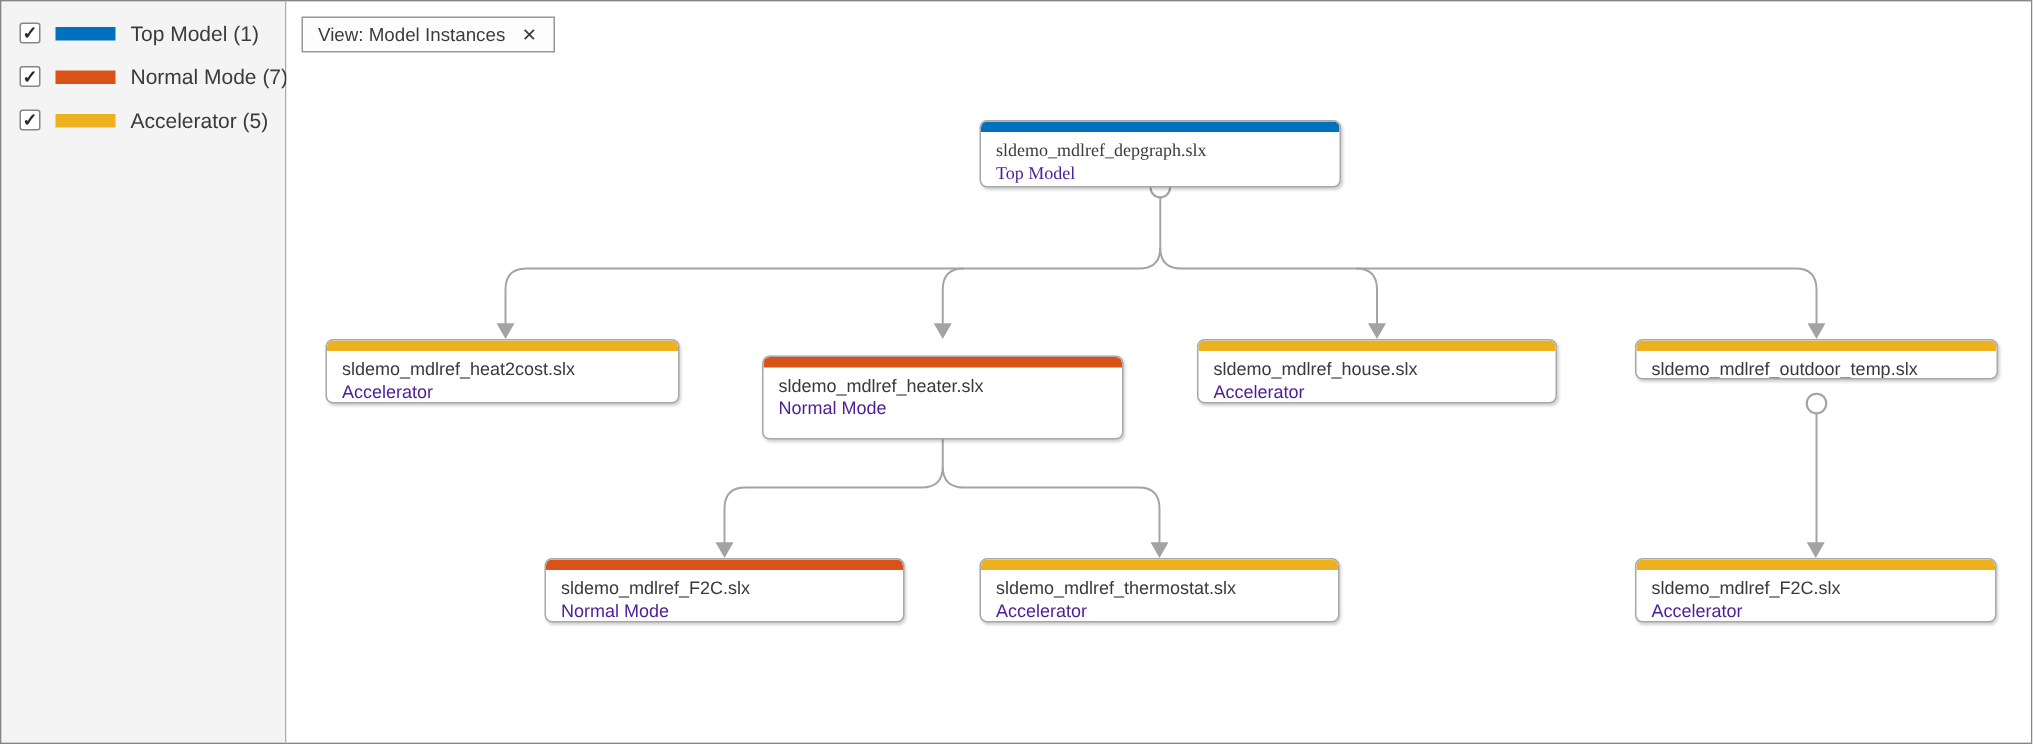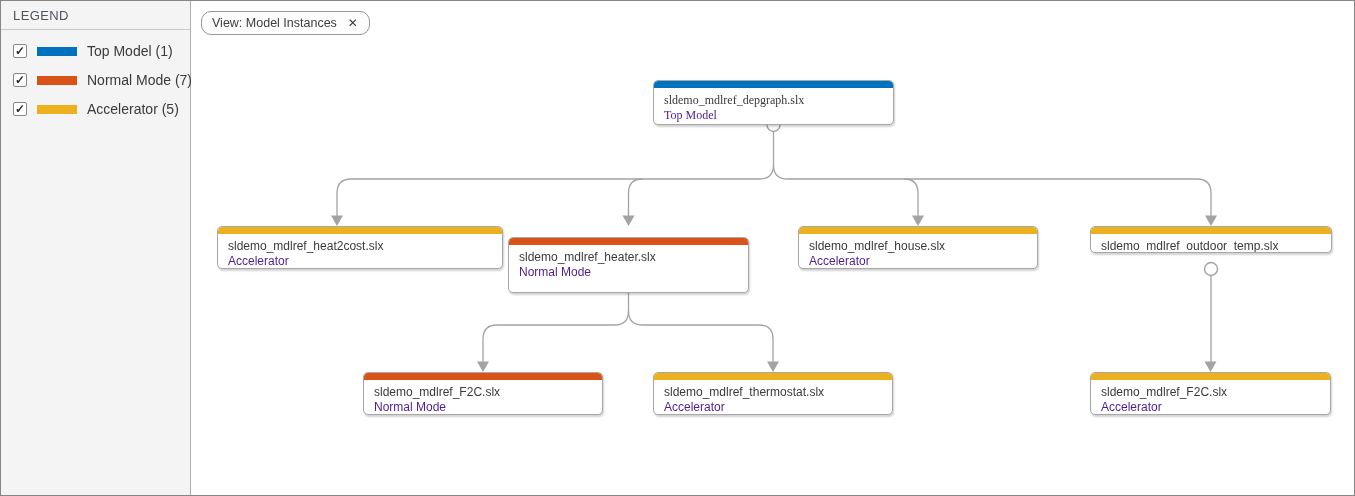--- a/index.html
+++ b/index.html
@@ -63,21 +63,21 @@
     position: relative;
     background: #ffffff;
   }
   .chip {
     position: absolute;
     left: 10px; top: 10px;
     display: inline-flex;
     align-items: center;
     padding: 4px 11px 4px 10px;
     border: 1px solid #979797;
-    border-radius: 10px;
+    border-radius: 0;
     background: #fdfdfd;
     font-size: 12.5px;
     color: #3d3d3d;
     z-index: 3;
   }
   .chip .close {
     margin-left: 11px;
     font-size: 12px;
     color: #3d3d3d;
     cursor: pointer;
@@ -115,21 +115,20 @@
     line-height: 15px;
     white-space: nowrap;
   }
 </style>
 </head>
 <body>
 
 <div class="app">
 
   <div class="sidebar">
-    <div class="legend-header">LEGEND</div>
     <div class="legend-items" id="legend-items">
         <div class="legend-row">
           <span class="cb" role="checkbox" aria-checked="true">✓</span>
           <span class="swatch" style="background: rgb(0, 114, 189);"></span>
           <span class="legend-label">Top Model (1)</span>
         </div>
         <div class="legend-row">
           <span class="cb" role="checkbox" aria-checked="true">✓</span>
           <span class="swatch" style="background: rgb(217, 83, 25);"></span>
           <span class="legend-label">Normal Mode (7)</span>
@@ -169,21 +168,21 @@
         <circle cx="1020" cy="268" r="6.5" fill="#ffffff" stroke="#a3a3a3" stroke-width="1.4"></circle>
       </svg>
     <div id="nodes">
         <div class="node" style="left: 462px; top: 79px; width: 241px; height: 45px; font-family: Liberation Serif, serif;">
           <div class="bar" style="background: rgb(0, 114, 189);"></div>
           <div class="txt">
             <div class="title">sldemo_mdlref_depgraph.slx</div>
             <div class="subtitle">Top Model</div>
           </div>
         </div>
-        <div class="node" style="left: 26px; top: 225px; width: 286px; height: 43px;">
+        <div class="node" style="left: 26px; top: 225px; width: 236px; height: 43px;">
           <div class="bar" style="background: rgb(237, 177, 32);"></div>
           <div class="txt">
             <div class="title">sldemo_mdlref_heat2cost.slx</div>
             <div class="subtitle">Accelerator</div>
           </div>
         </div>
         <div class="node" style="left: 317px; top: 225px; width: 241px; height: 56px; margin-top: 11px;">
           <div class="bar" style="background: rgb(217, 83, 25);"></div>
           <div class="txt">
             <div class="title">sldemo_mdlref_heater.slx</div>

